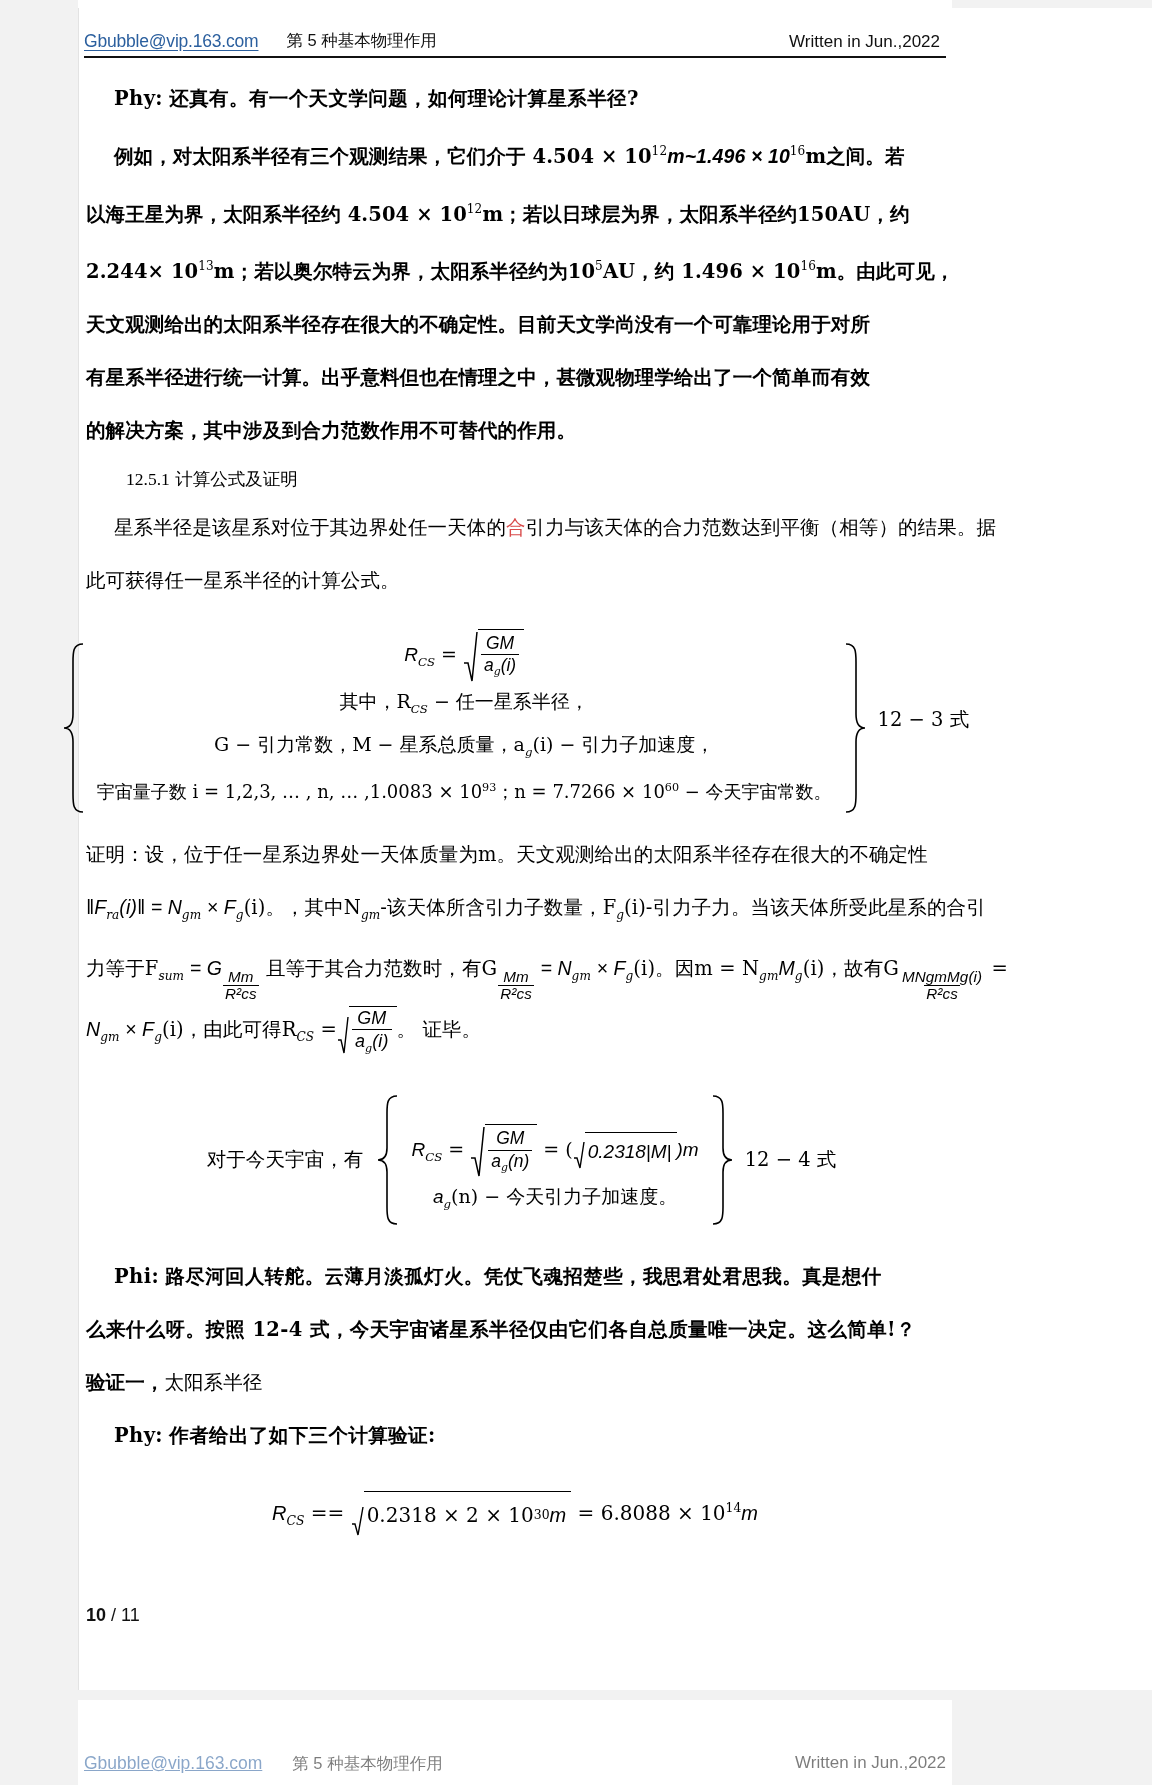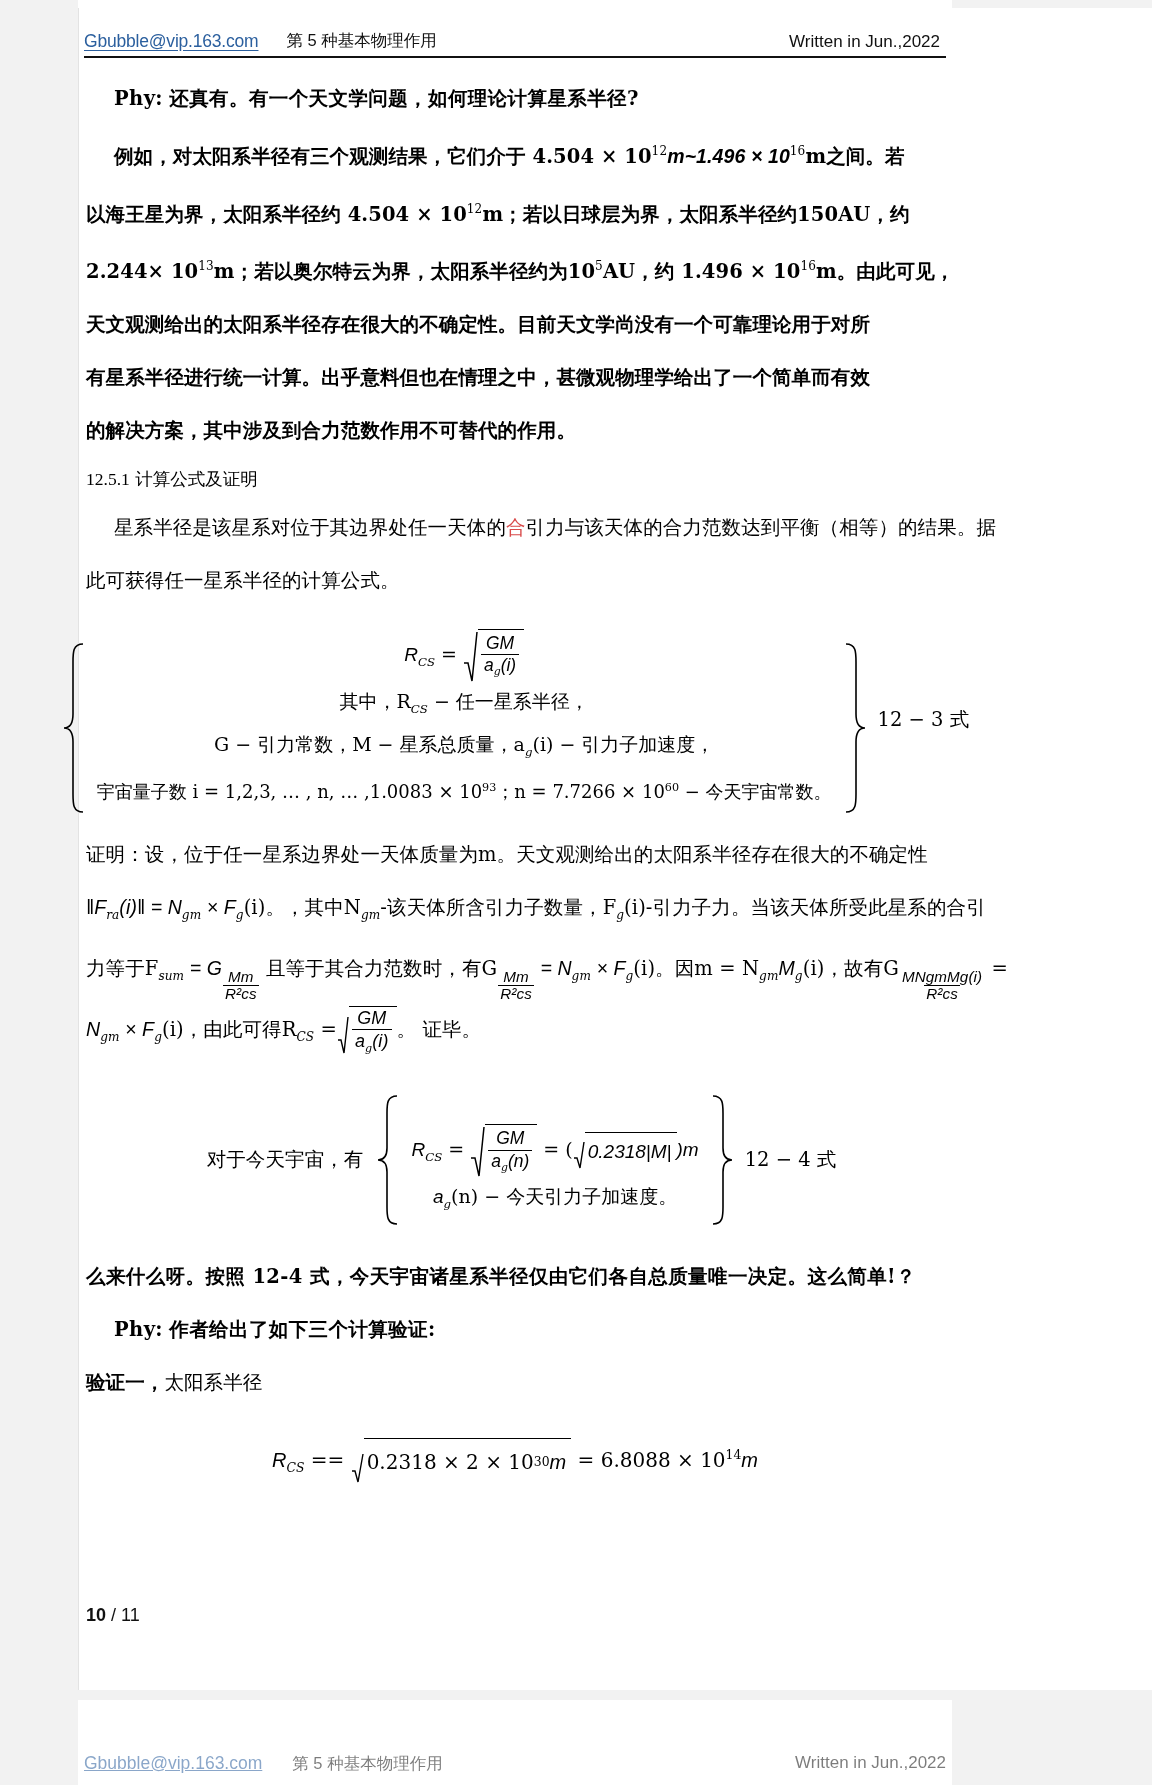--- a/index.html
+++ b/index.html
@@ -116,21 +116,21 @@
   sup.exp { font-size: 0.62em; vertical-align: super; font-style: normal; }
   sub.sb  { font-size: 0.62em; vertical-align: sub;   font-style: italic; }
   .red { color: #d94b4b; }
 
   
   .sec-head {
     font-size: 17.5px;
     line-height: 44px;
     color: #000;
   }
-  .sec-head .num { font-family: "Liberation Serif", serif; }
+  .sec-head .num { font-family: "Liberation Serif", serif; margin-left: 40px; }
 
   
   .formula-block {
     position: relative;
     display: flex;
     align-items: center;
     justify-content: center;
     margin: 4px 0;
   }
   .brace-group {
@@ -472,29 +472,33 @@
             <svg class="brace-svg" width="26" height="132" viewBox="0 0 26 132" aria-hidden="true">
               <path d="M4 2 C14 2 14 10 14 19 L14 54 C14 63 18 66 23 66 C18 66 14 69 14 78 L14 113 C14 122 14 130 4 130" fill="none" stroke="#000" stroke-width="1.6"></path>
             </svg>
           </div>
           <span class="eq-tag">12 − 4 式</span>
         </div>
       </div>
 
       <div class="spacer-20"></div>
 
+      <div class="p indent">
+        <span class="dlg">Phi:</span>
+        <span class="dlg">路尽河回人转舵。云薄月淡孤灯火。凭仗飞魂招楚些，我思君处君思我。真是想什</span>
+      </div>
       <div class="p dlg">么来什么呀。按照 12-4 式，今天宇宙诸星系半径仅由它们各自总质量唯一决定。这么简单!？</div>
+
+      <div class="p">
+        <span class="bold">验证一，</span><span>太阳系半径</span>
+      </div>
 
       <div class="p indent">
         <span class="dlg">Phy:</span>
         <span class="dlg">作者给出了如下三个计算验证:</span>
-      </div>
-
-      <div class="p">
-        <span class="bold">验证一，</span><span>太阳系半径</span>
       </div>
 
 
       <div class="spacer-14"></div>
 
       <div class="disp">
         <span class="mi">R</span><sub class="sb">CS</sub>
         <span class="mn">==</span>
         <span class="sqrt">
           <span class="sqrt-sign">

